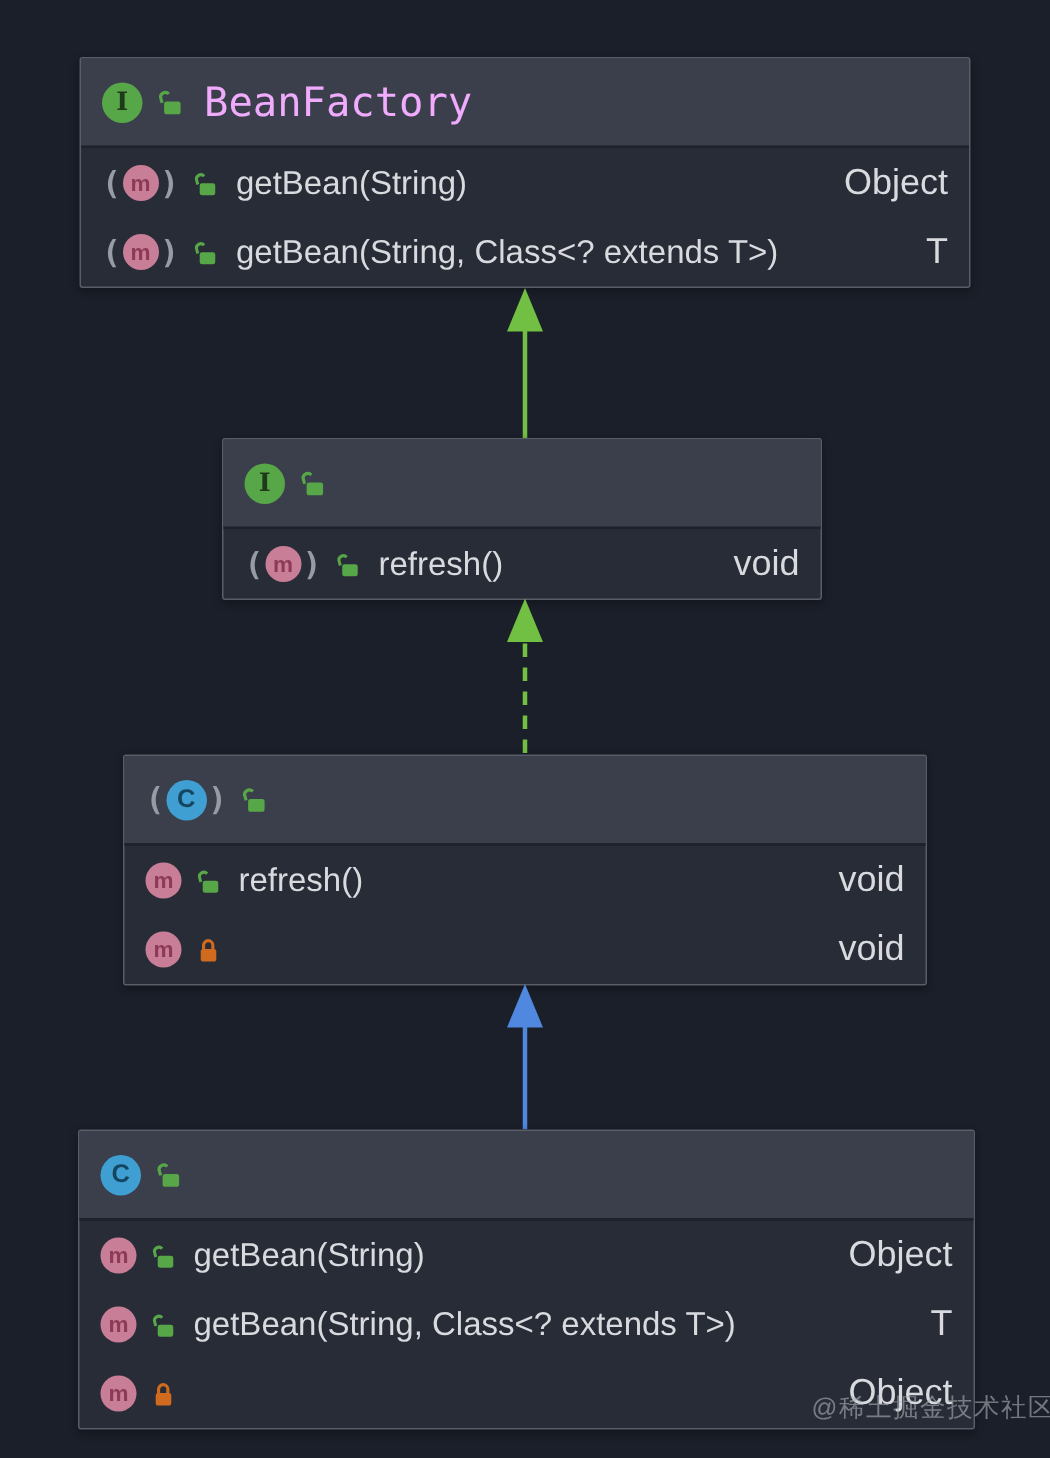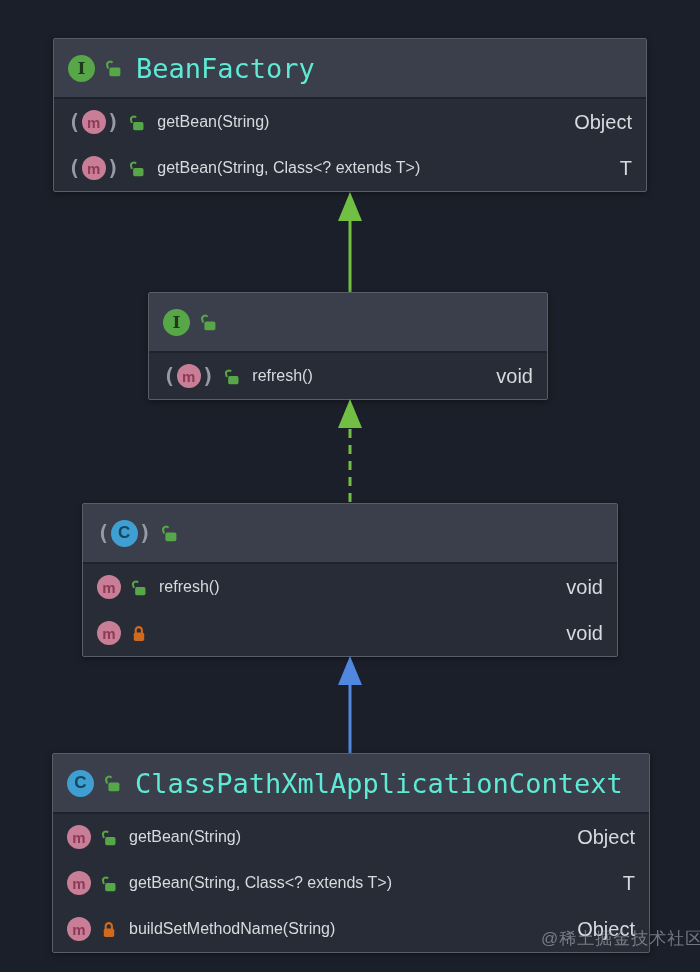--- a/index.html
+++ b/index.html
@@ -24,38 +24,38 @@
     height: 58px;
     background: #3a3f4b;
     border-bottom: 2px solid #1e222c;
     display: flex;
     align-items: center;
     padding: 0 14px;
   }
   .uml-title {
     font-family: "DejaVu Sans Mono", monospace;
     font-size: 27px;
-    color: #5eead4;
+    color: #f0abfc;
     margin-left: 14px;
     white-space: nowrap;
   }
   .uml-row {
     height: 46px;
     display: flex;
     align-items: center;
     padding: 0 14px;
   }
   .sig {
-    font-size: 16px;
+    font-size: 22px;
     color: #d8dade;
     margin-left: 12px;
     white-space: nowrap;
   }
   .ret {
-    font-size: 20px;
+    font-size: 24px;
     color: #d8dade;
     margin-left: auto;
     white-space: nowrap;
   }
 
   
   .circle-icon {
     display: inline-flex;
     align-items: center;
     justify-content: center;
@@ -219,21 +219,20 @@
 
   <div class="uml-box" style="left:52px; top:753px; width:598px;">
     <div class="uml-header">
       <span class="circle-icon type-circle klass">C</span>
       <span class="lock">
         <svg width="17" height="18" viewBox="0 0 17 18">
           <path d="M3 9 V6.2 A3.1 3.1 0 0 1 8.9 4.6" fill="none" stroke="#57a648" stroke-width="2.1" transform="rotate(-16 5 9)"></path>
           <rect x="4.4" y="8.6" width="11" height="8.6" rx="1.7" fill="#57a648"></rect>
         </svg>
       </span>
-      <span class="uml-title">ClassPathXmlApplicationContext</span>
     </div>
     <div class="uml-row">
       <span class="circle-icon member-circle meth">m</span>
       <span class="lock">
         <svg width="16" height="17" viewBox="0 0 17 18">
           <path d="M3 9 V6.2 A3.1 3.1 0 0 1 8.9 4.6" fill="none" stroke="#57a648" stroke-width="2.1" transform="rotate(-16 5 9)"></path>
           <rect x="4.4" y="8.6" width="11" height="8.6" rx="1.7" fill="#57a648"></rect>
         </svg>
       </span>
       <span class="sig">getBean(String)</span>
@@ -251,20 +250,19 @@
       <span class="ret">T</span>
     </div>
     <div class="uml-row">
       <span class="circle-icon member-circle meth">m</span>
       <span class="lock">
         <svg width="16" height="17" viewBox="0 0 16 17">
           <path d="M4.7 8 V5.2 a3.1 3.1 0 0 1 6.2 0 V8" fill="none" stroke="#cf6a1f" stroke-width="2.1"></path>
           <rect x="2.8" y="7.6" width="10.4" height="8.4" rx="1.7" fill="#cf6a1f"></rect>
         </svg>
       </span>
-      <span class="sig">buildSetMethodName(String)</span>
       <span class="ret">Object</span>
     </div>
   </div>
 
   <div class="watermark">@稀土掘金技术社区</div>
 
 </div>
 
 </body></html>

